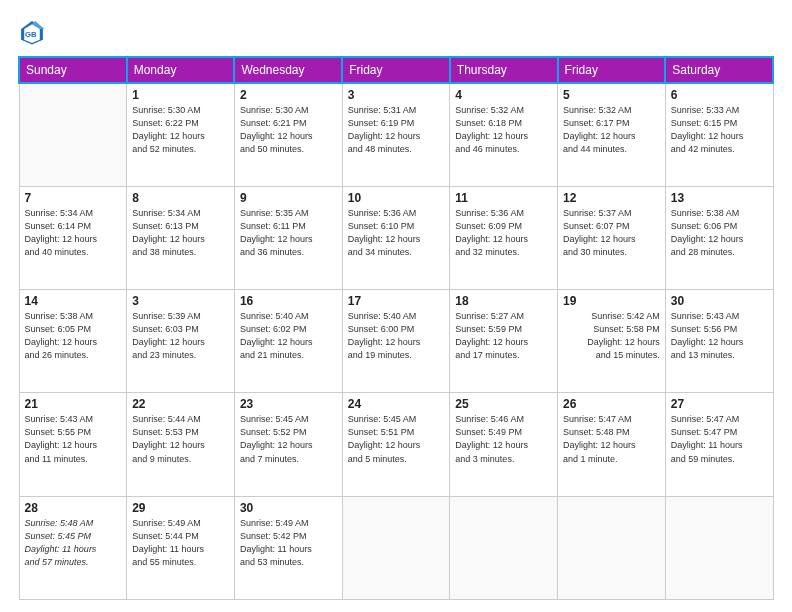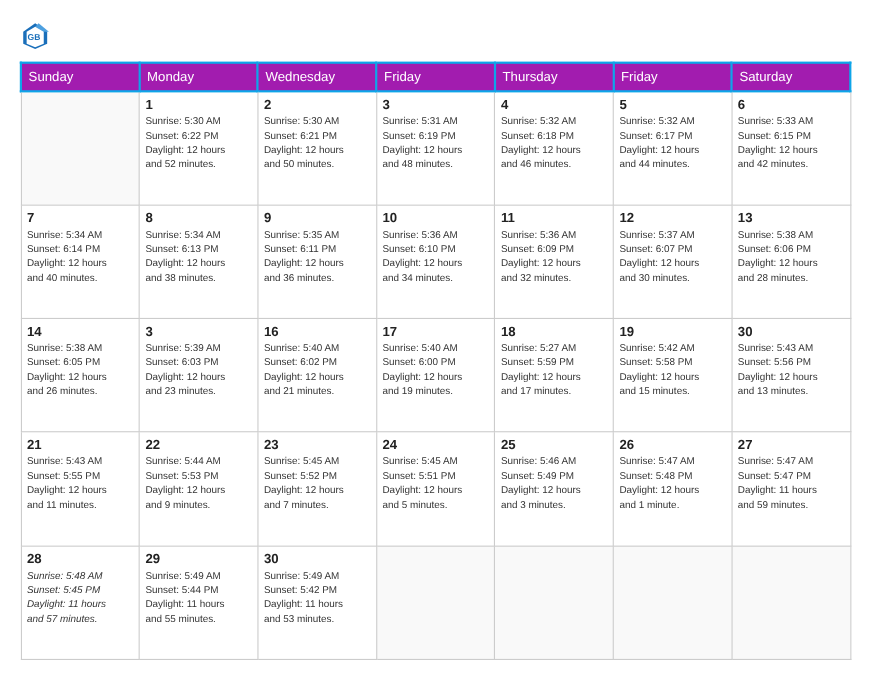--- a/index.html
+++ b/index.html
@@ -255,21 +255,21 @@
           </td>
           <td>
             <div class="day-number">18</div>
             <div class="cell-info" style="white-space: pre-line;">Sunrise: 5:27 AM
 Sunset: 5:59 PM
 Daylight: 12 hours
 and 17 minutes.</div>
           </td>
           <td>
             <div class="day-number">19</div>
-            <div class="cell-info" style="white-space: pre-line;">Sunrise: 5:42 AM
+            <div class="cell-info" style="white-space: pre-line; text-align: right;">Sunrise: 5:42 AM
 Sunset: 5:58 PM
 Daylight: 12 hours
 and 15 minutes.</div>
           </td>
           <td>
             <div class="day-number">30</div>
             <div class="cell-info" style="white-space: pre-line;">Sunrise: 5:43 AM
 Sunset: 5:56 PM
 Daylight: 12 hours
 and 13 minutes.</div>

